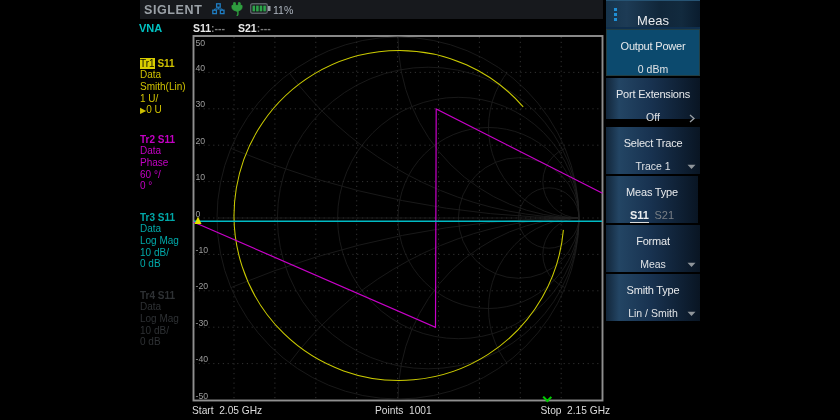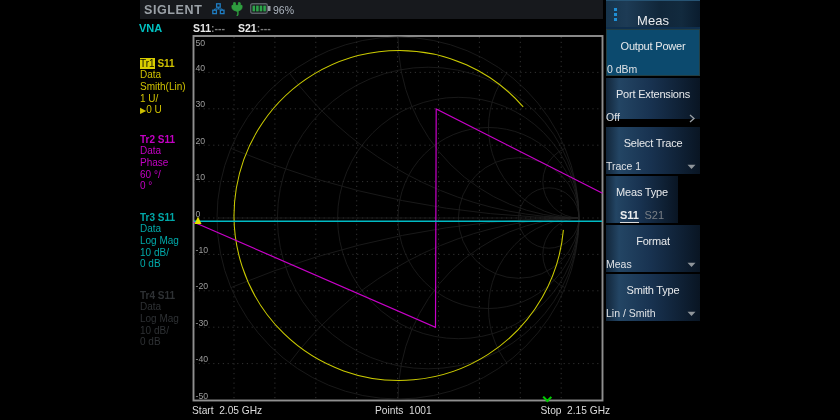--- a/index.html
+++ b/index.html
@@ -1,20 +1,20 @@
 <!DOCTYPE html>
 <html><head>
 <meta charset="utf-8">
 <style>
   html,body{margin:0;padding:0;background:#000;}
   body{width:840px;height:420px;position:relative;overflow:hidden;font-family:"Liberation Sans",sans-serif;}
   .abs{position:absolute;}
   .tr{font-size:10px;line-height:11.7px;white-space:pre;}
   .mi-title{font-size:11px;letter-spacing:-0.2px;color:#e8eaec;text-align:center;margin-top:10px;}
-  .mi-val{font-size:10.5px;color:#dfe2e5;}
+  .mi-val{font-size:10.5px;color:#dfe2e5;text-align:center;}
 </style>
 </head>
 <body>
 
 <div class="abs" style="left:140px;top:0;width:463px;height:19px;background:#17191d;"></div>
 <div class="abs" style="left:144px;top:3px;font-size:12.5px;font-weight:bold;letter-spacing:0.6px;color:#9ba1a7;">SIGLENT</div>
 
 <svg class="abs" style="left:212px;top:3px;" width="13" height="12" viewBox="0 0 13 12">
   <g fill="none" stroke="#1f7dc1" stroke-width="1.3">
     <rect x="4.6" y="0.8" width="3.6" height="3.4"></rect>
@@ -36,21 +36,21 @@
 </svg>
 
 <svg class="abs" style="left:250px;top:2.5px;" width="22" height="11" viewBox="0 0 22 11">
   <rect x="0.7" y="0.8" width="16.6" height="9.4" rx="1.6" fill="none" stroke="#5a6167" stroke-width="1.4"></rect>
   <rect x="2.5" y="2.6" width="2.6" height="5.8" fill="#2da44a"></rect>
   <rect x="6.1" y="2.6" width="2.6" height="5.8" fill="#2da44a"></rect>
   <rect x="9.7" y="2.6" width="2.6" height="5.8" fill="#2da44a"></rect>
   <rect x="13.3" y="2.6" width="2.6" height="5.8" fill="#2da44a"></rect>
   <rect x="17.9" y="3" width="2.6" height="5" fill="#9aa0a6"></rect>
 </svg>
-<div class="abs" style="left:273px;top:3.5px;font-size:10.5px;color:#adb5bf;">96%</div>
+<div class="abs" style="left:273px;top:3.5px;font-size:10.5px;color:#adb5bf;">11%</div>
 
 <div class="abs" style="left:139px;top:22px;font-size:11px;font-weight:bold;color:#00c3c3;">VNA</div>
 
 <div class="abs tr" style="left:140px;top:57.5px;color:#cfc100;"><span style="background:#d9ce00;color:#101000;">Tr1</span><span style="font-weight:bold;"> S11</span>
 Data
 Smith(Lin)
 1 U/
 <span style="font-size:8px;">▶</span>0 U</div>
 
 <div class="abs tr" style="left:140px;top:133.5px;color:#c400c4;"><span style="font-weight:bold;margin-top:21px;">Tr2 S11</span>
@@ -179,21 +179,21 @@
   </div>
 
   <div class="abs" style="left:0;top:127px;width:94px;height:47px;background:linear-gradient(90deg,#12263a 0%,#234564 14%,#183250 48%,#091523 100%);">
     <div class="mi-title">Select Trace</div>
     <div class="mi-val" style="margin-top:11px;">Trace 1</div>
     <svg class="abs" style="left:81px;top:37px;" width="9" height="6" viewBox="0 0 9 6">
         <path d="M0.5 0.8 L4.5 5 L8.5 0.8 Z" fill="#8f959a"></path>
       </svg>
   </div>
 
-  <div class="abs" style="left:0;top:176px;width:72px;height:47px;background:linear-gradient(90deg,#12263a 0%,#234564 14%,#183250 48%,#091523 100%);">
+  <div class="abs" style="left:0;top:176px;width:92px;height:47px;background:linear-gradient(90deg,#12263a 0%,#234564 14%,#183250 48%,#091523 100%);">
     <div class="mi-title">Meas Type</div>
     <div style="margin-top:7px;text-align:center;">
       <span style="font-size:11px;font-weight:bold;color:#eceeef;border-bottom:1.5px solid #d8dadc;padding-bottom:0.5px;">S11</span>
       <span style="font-size:11px;color:#797f85;margin-left:1px;">S21</span>
     </div>
   </div>
 
   <div class="abs" style="left:0;top:225px;width:94px;height:47px;background:linear-gradient(90deg,#12263a 0%,#234564 14%,#183250 48%,#091523 100%);">
     <div class="mi-title">Format</div>
     <div class="mi-val" style="margin-top:11px;">Meas</div>

